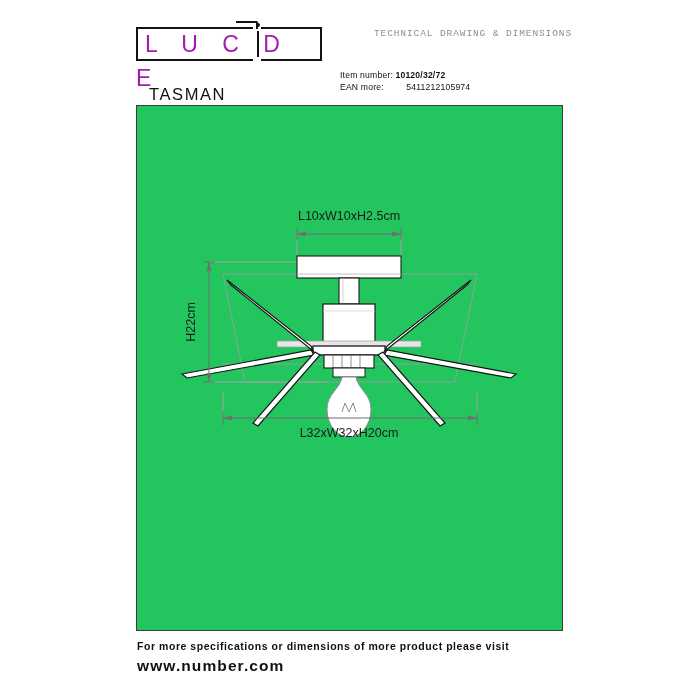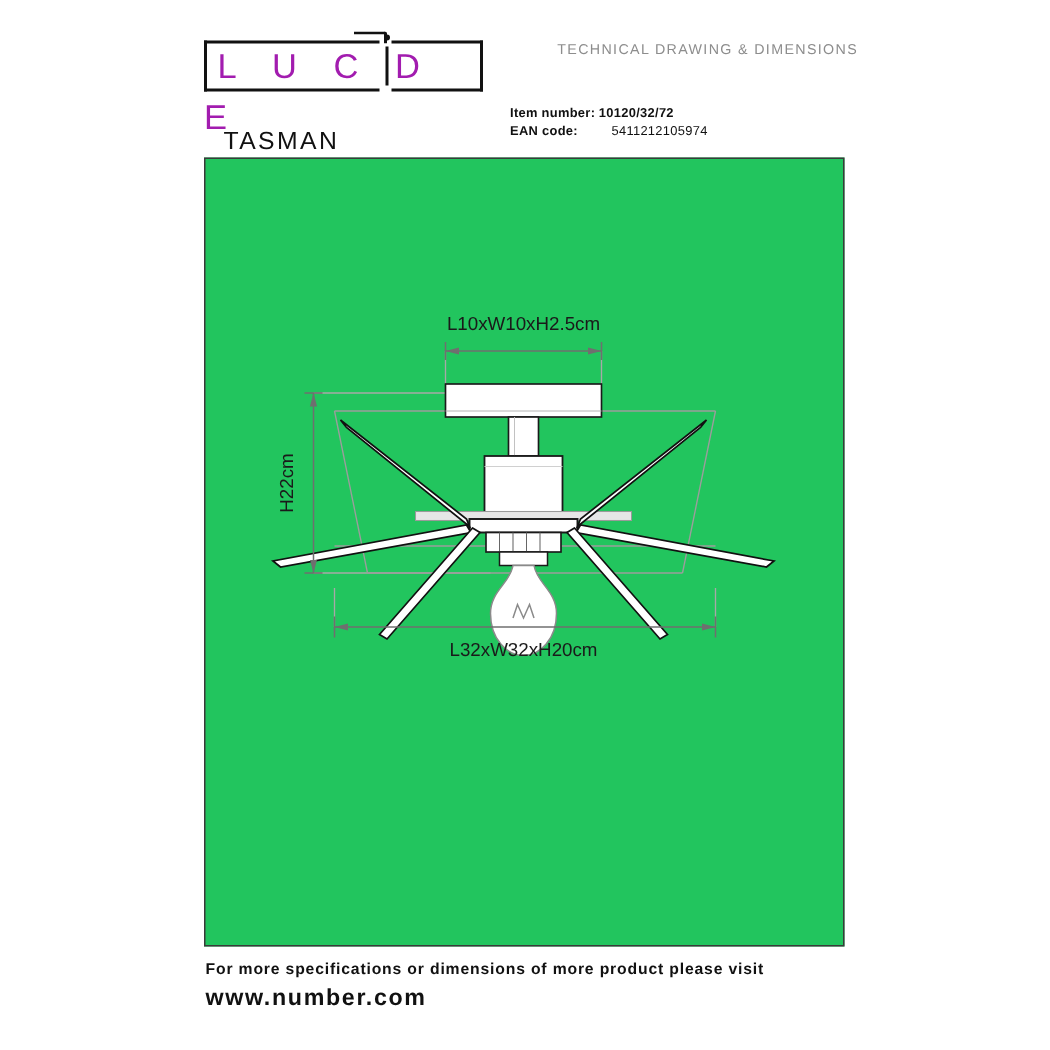--- a/index.html
+++ b/index.html
@@ -99,20 +99,21 @@
   }
 
   .header-right-label {
     position: absolute;
     right: 128px;
     top: 28px;
     font-size: 9.5px;
     letter-spacing: 0.9px;
     color: #8d8d8d;
     white-space: nowrap;
+    font-family: Liberation Mono, monospace;
   }
 
   .product-title {
     position: absolute;
     left: 137px;
     top: 73px;
     font-size: 16.5px;
     letter-spacing: 1.6px;
     font-weight: normal;
     color: #111;
@@ -121,21 +122,21 @@
 
   .meta {
     position: absolute;
     left: 340px;
     top: 70px;
     font-size: 8.6px;
     line-height: 11.5px;
     color: #111;
   }
   .meta-row { white-space: nowrap; }
-  .meta-key { font-weight: bold; letter-spacing: 0.2px; text-align: center; }
+  .meta-key { font-weight: normal; letter-spacing: 0.2px; text-align: center; }
   .meta-val-bold { font-weight: bold; letter-spacing: 0.2px; }
   .meta-val { font-weight: normal; letter-spacing: 0.2px; padding-left: 20px; }
 
   
   .drawing-frame {
     position: absolute;
     left: 136px;
     top: 105px;
     width: 427px;
     height: 526px;
@@ -191,21 +192,21 @@
     <div class="header-right-label">TECHNICAL DRAWING &amp; DIMENSIONS</div>
 
     <h1 class="product-title">TASMAN</h1>
 
     <div class="meta">
       <div class="meta-row">
         <span class="meta-key">Item number:</span>
         <span class="meta-val-bold">10120/32/72</span>
       </div>
       <div class="meta-row">
-        <span class="meta-key">EAN code</span><span class="meta-key">:</span>
+        <span class="meta-key">EAN more</span><span class="meta-key">:</span>
         <span class="meta-val">5411212105974</span>
       </div>
     </div>
   </div>
 
   <div class="drawing-frame">
 
     <svg class="drawing-svg" width="424" height="523" viewBox="0 0 424 523">
 
       <defs>

